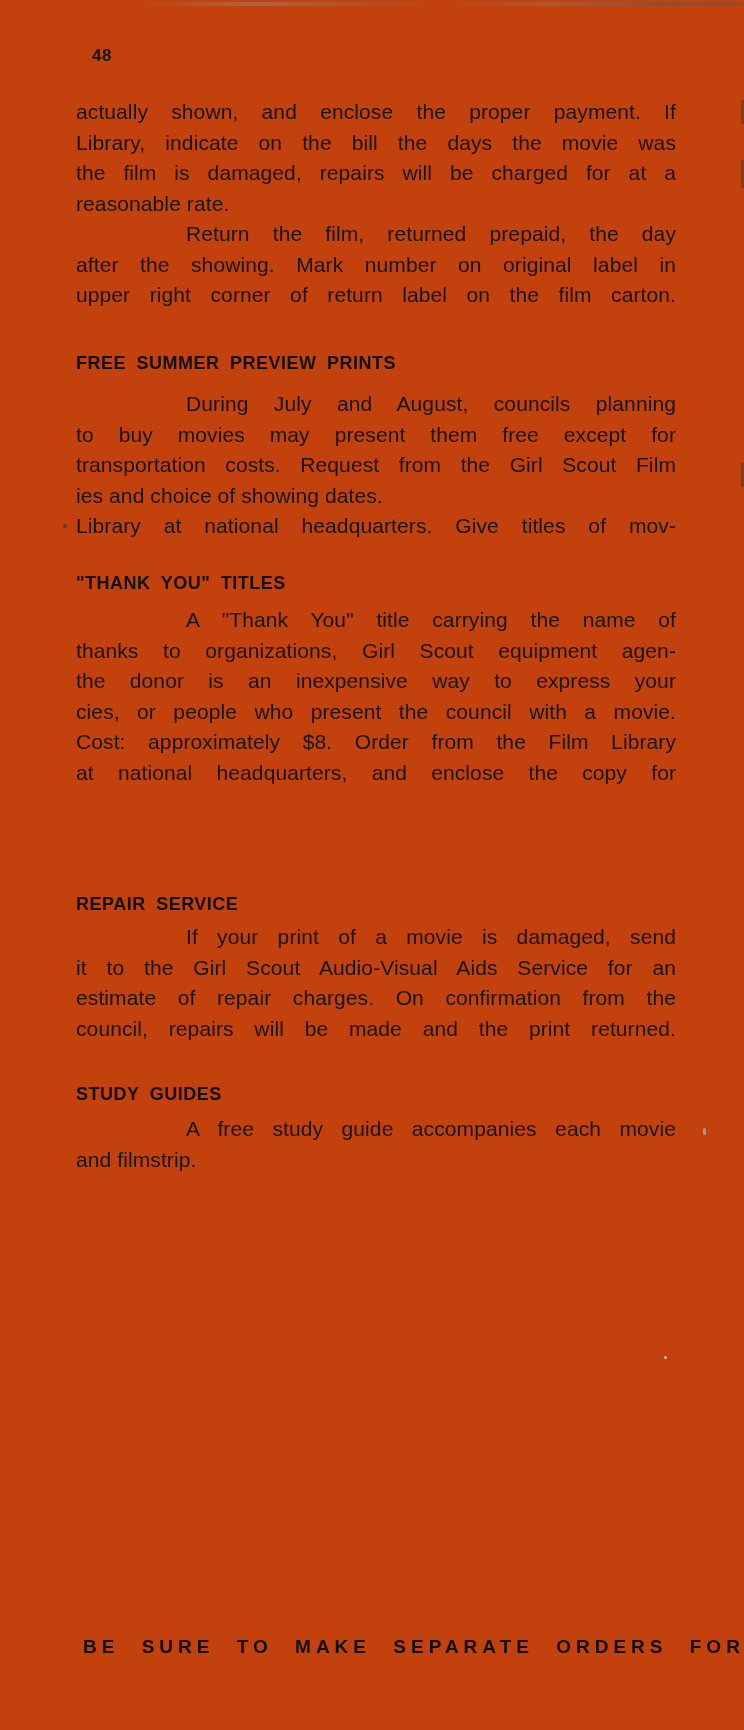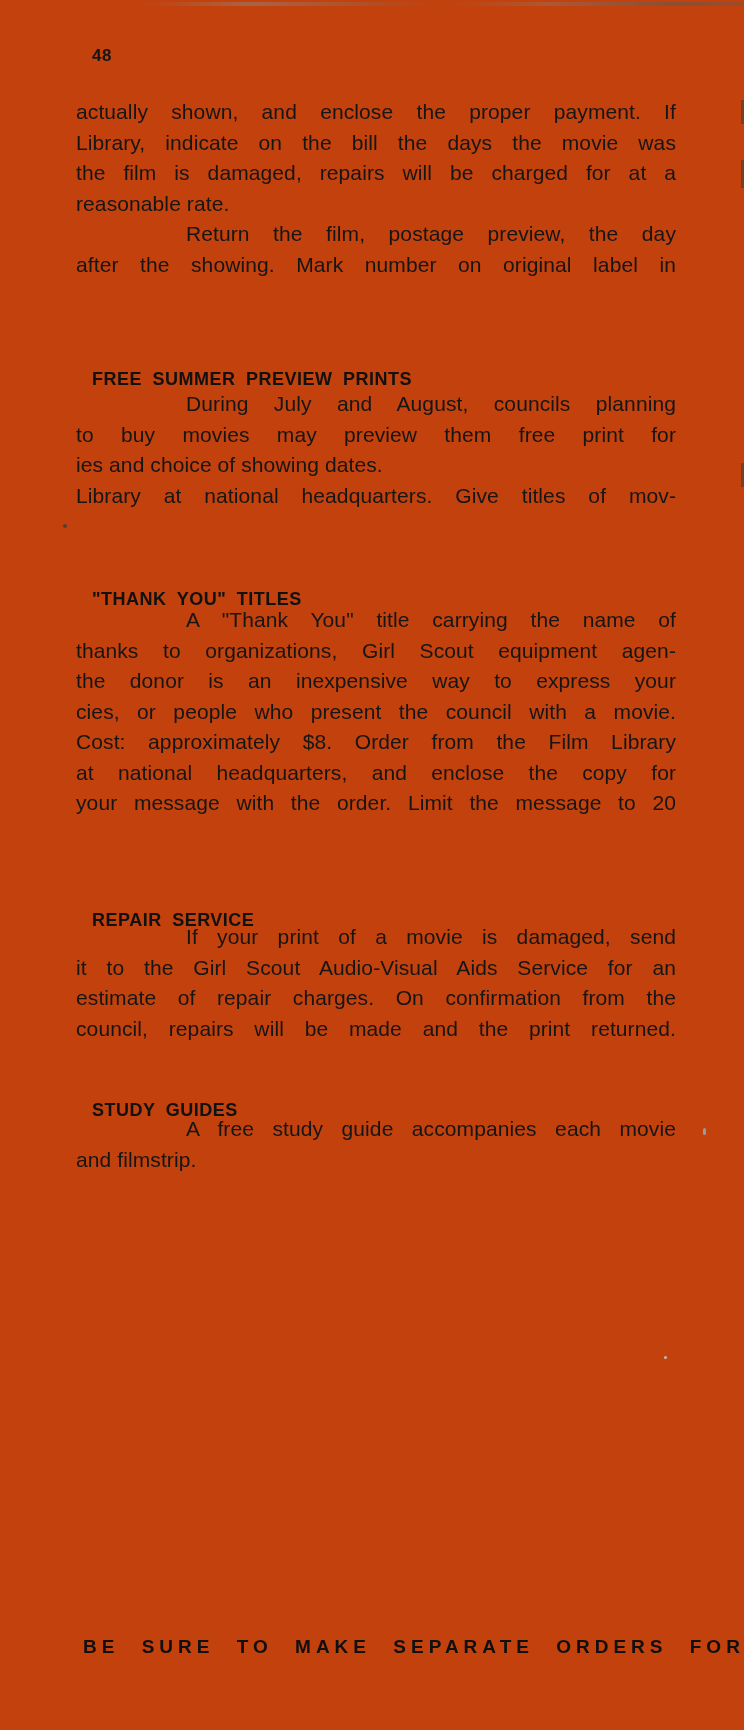--- a/index.html
+++ b/index.html
@@ -43,21 +43,21 @@
   .bodyline.indent {
     text-indent: 110px;
   }
   .bodyline.last {
     text-align-last: left;
   }
   
   .heading {
     position: absolute;
     left: 76px;
-    margin: 16px;
+    margin: 0;
     font-size: 18px;
     font-weight: bold;
     letter-spacing: 0.5px;
     word-spacing: 5px;
     line-height: 22px;
     color: #111111;
   }
   
   .footer {
     position: absolute;
@@ -106,41 +106,42 @@
   <div class="artifact speck2"></div>
   <div class="artifact speck3"></div>
 
   <div class="pageno">48</div>
 
   <div class="block" style="top:97px">
     <div class="bodyline">actually shown, and enclose the proper payment. If</div>
     <div class="bodyline">Library, indicate on the bill the days the movie was</div>
     <div class="bodyline">the film is damaged, repairs will be charged for at a</div>
     <div class="bodyline last">reasonable rate.</div>
-    <div class="bodyline indent">Return the film, postage preview, the day</div>
+    <div class="bodyline indent">Return the film, returned prepaid, the day</div>
     <div class="bodyline">after the showing. Mark number on original label in</div>
+    <div class="bodyline">upper right corner of return label on the film carton.</div>
   </div>
 
   <h2 class="heading" style="top:352px">FREE SUMMER PREVIEW PRINTS</h2>
   <div class="block" style="top:389px">
     <div class="bodyline indent">During July and August, councils planning</div>
-    <div class="bodyline">to buy movies may preview them free print for</div>
+    <div class="bodyline">to buy movies may present them free except for</div>
+    <div class="bodyline">transportation costs. Request from the Girl Scout Film</div>
     <div class="bodyline last">ies and choice of showing dates.</div>
     <div class="bodyline">Library at national headquarters. Give titles of mov-</div>
   </div>
 
   <h2 class="heading" style="top:572px">"THANK YOU" TITLES</h2>
   <div class="block" style="top:605px">
     <div class="bodyline indent">A "Thank You" title carrying the name of</div>
     <div class="bodyline">thanks to organizations, Girl Scout equipment agen-</div>
     <div class="bodyline">the donor is an inexpensive way to express your</div>
     <div class="bodyline">cies, or people who present the council with a movie.</div>
     <div class="bodyline">Cost: approximately $8. Order from the Film Library</div>
     <div class="bodyline">at national headquarters, and enclose the copy for</div>
-    <div class="bodyline">your message with the order. Limit the message to 20</div>
   </div>
 
   <h2 class="heading" style="top:893px">REPAIR SERVICE</h2>
   <div class="block" style="top:922px">
     <div class="bodyline indent">If your print of a movie is damaged, send</div>
     <div class="bodyline">it to the Girl Scout Audio-Visual Aids Service for an</div>
     <div class="bodyline">estimate of repair charges. On confirmation from the</div>
     <div class="bodyline">council, repairs will be made and the print returned.</div>
   </div>
 

